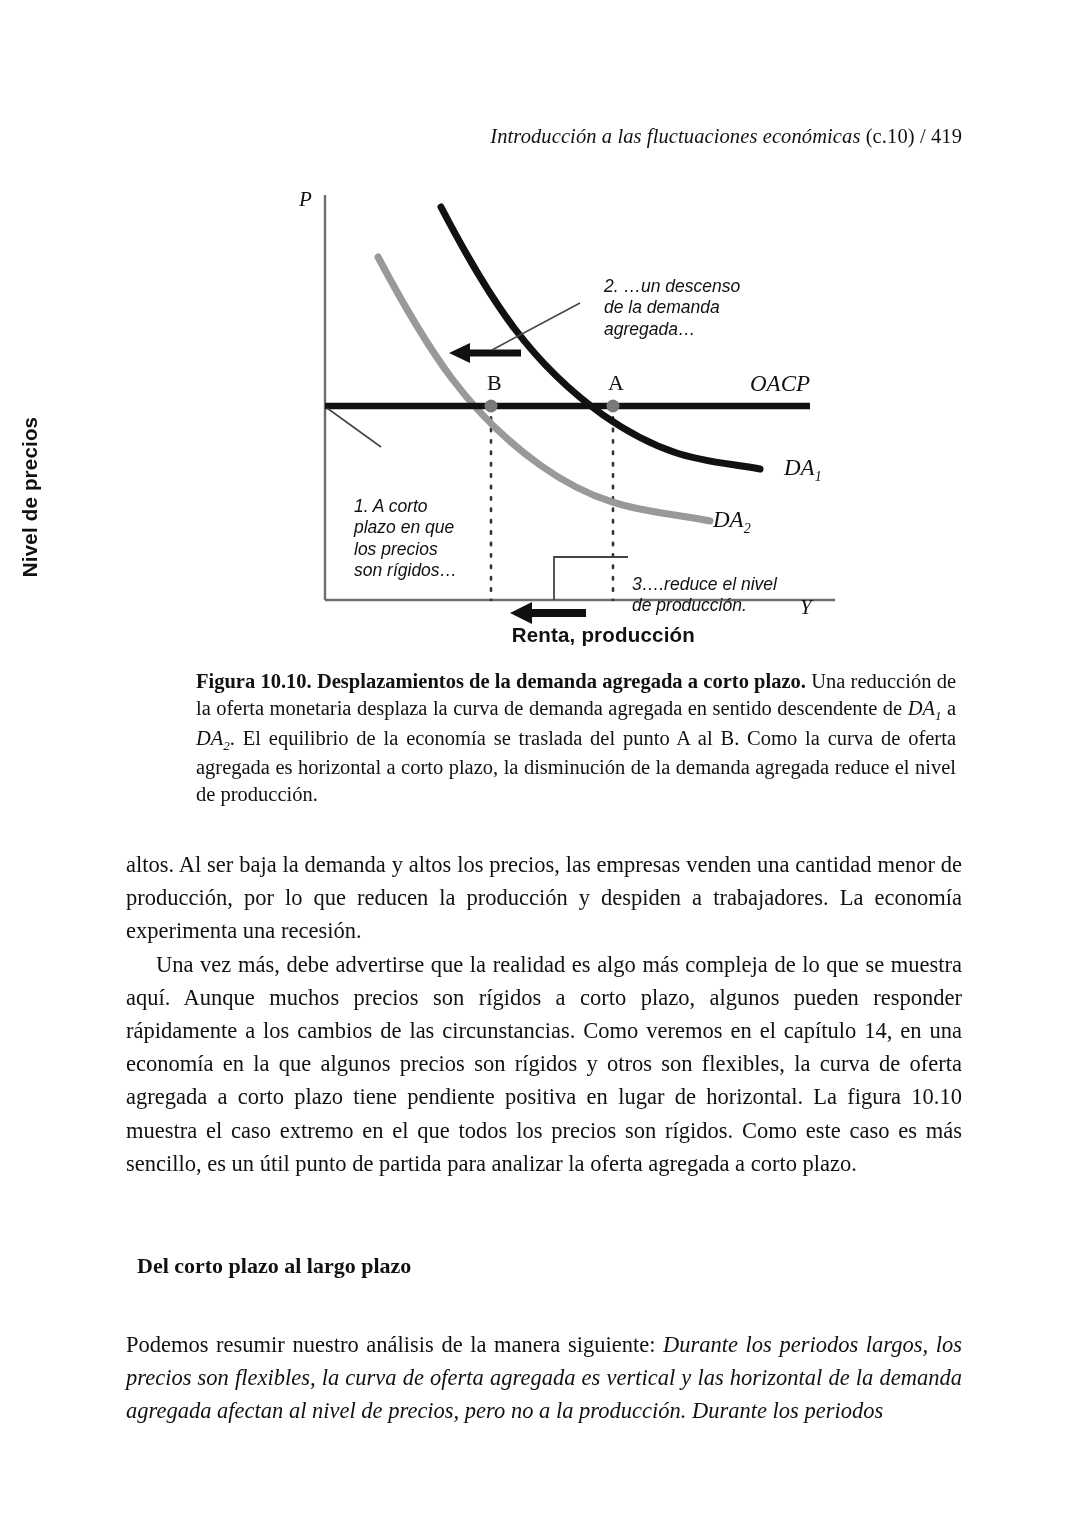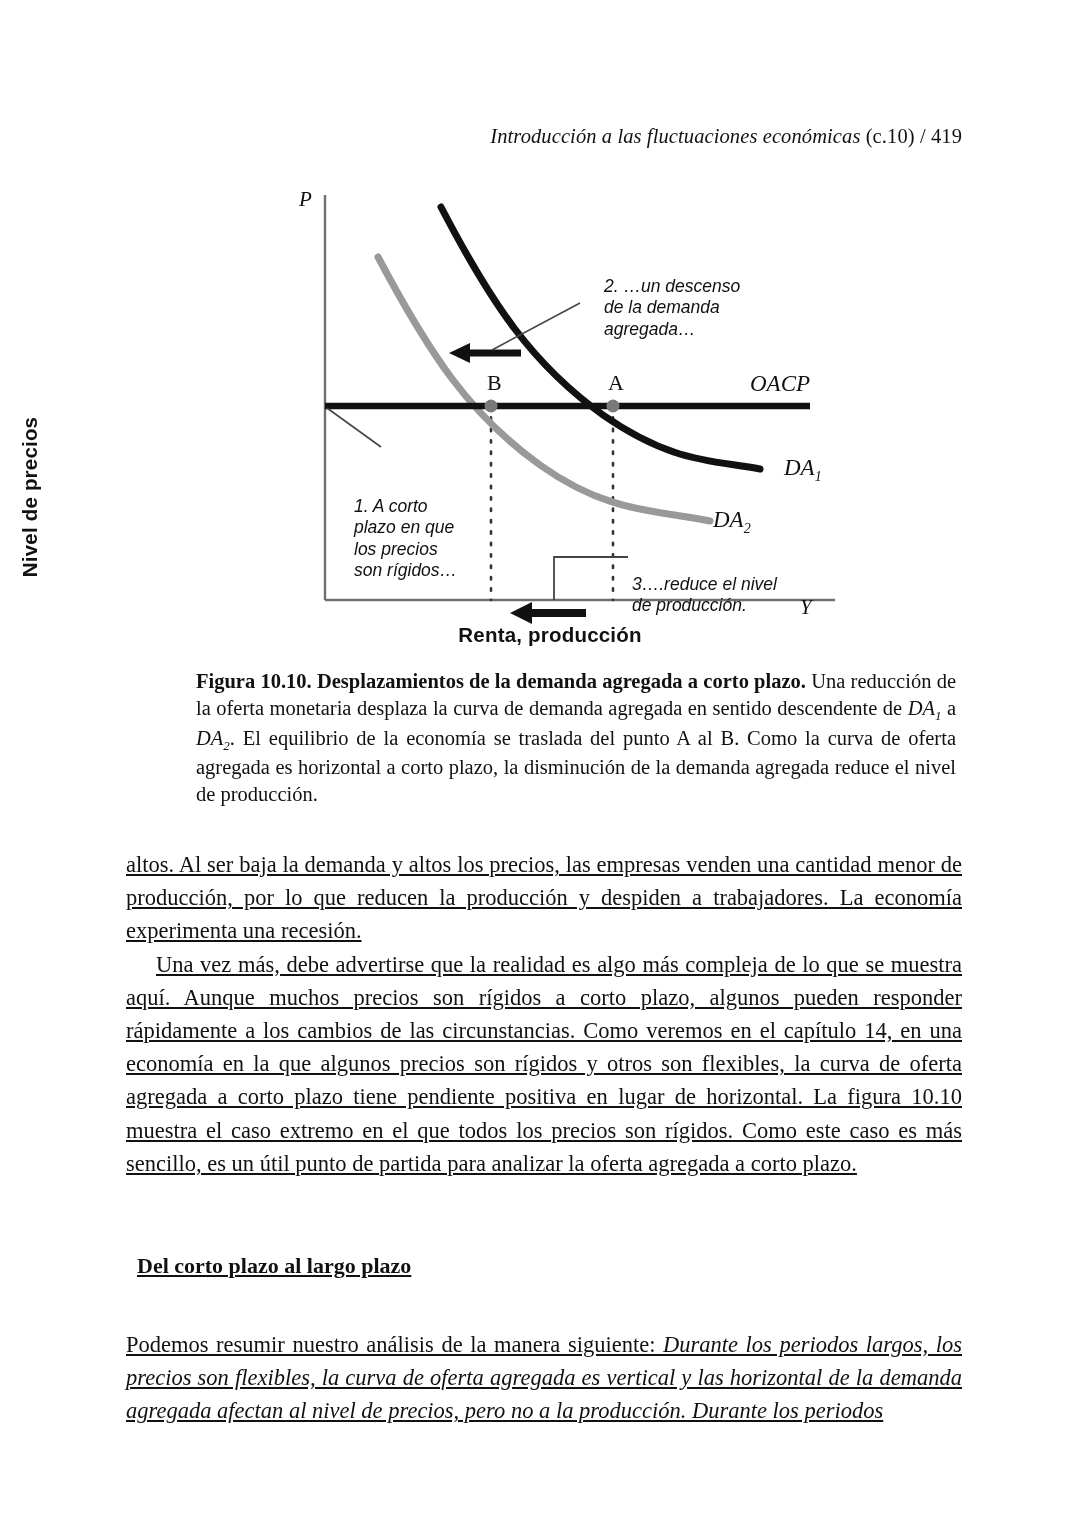--- a/index.html
+++ b/index.html
@@ -35,21 +35,21 @@
     font-family:"Liberation Sans", sans-serif;
     font-weight:bold;
     font-size:20.5px;
     text-align:center;
     letter-spacing:.2px;
   }
   .axis-label-x {
     position:absolute;
     left:405px; top:448px;
     width:290px;
-    text-align:center;
+    text-align:right;
     font-family:"Liberation Sans", sans-serif;
     font-weight:bold;
     font-size:20.5px;
     letter-spacing:.2px;
   }
   .ax-p {
     position:absolute; left:299px; top:12px;
     font-style:italic; font-size:21px;
   }
   .ax-y {
@@ -89,21 +89,21 @@
     position:absolute; top:668px; left:196px; width:760px;
     font-size:20.5px; line-height:1.33;
     text-align:justify;
   }
   .caption b { font-weight:bold; }
   .caption i { font-style:italic; }
   .caption sub { font-size:13px; }
 
   
   .body {
-    position:absolute; top:848px; left:126px; width:836px;text-decoration:underline;
+    position:absolute; top:848px; left:126px; width:836px;
   }
   p.par {
     margin:0;
     font-size:22.5px;
     line-height:1.475;
     text-align:justify;
     text-indent:0;
   }
   p.par.indent { text-indent:30px; }
   .sect-head {

